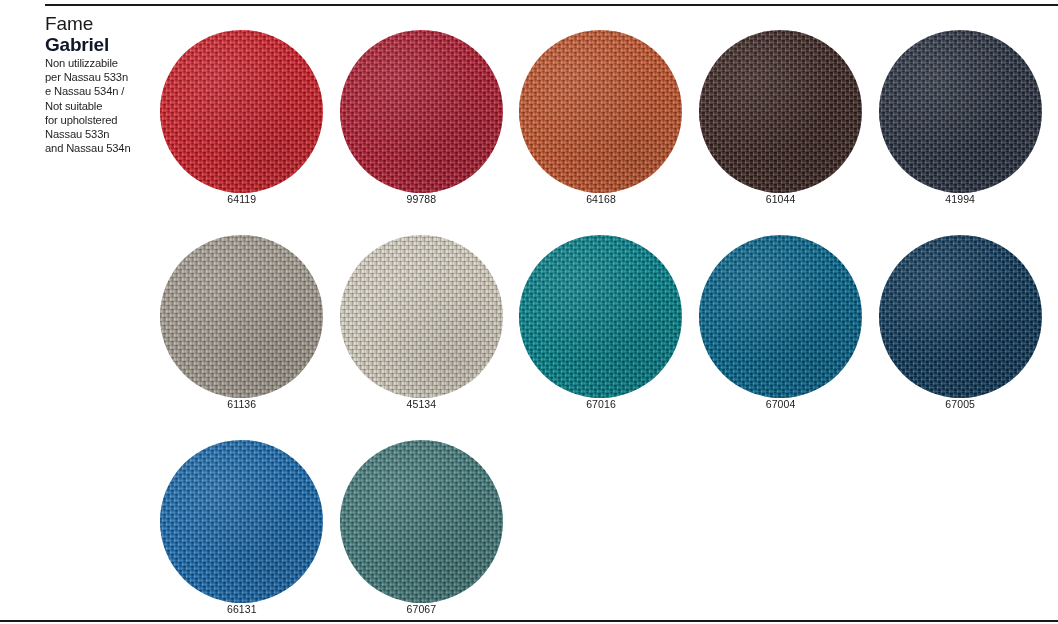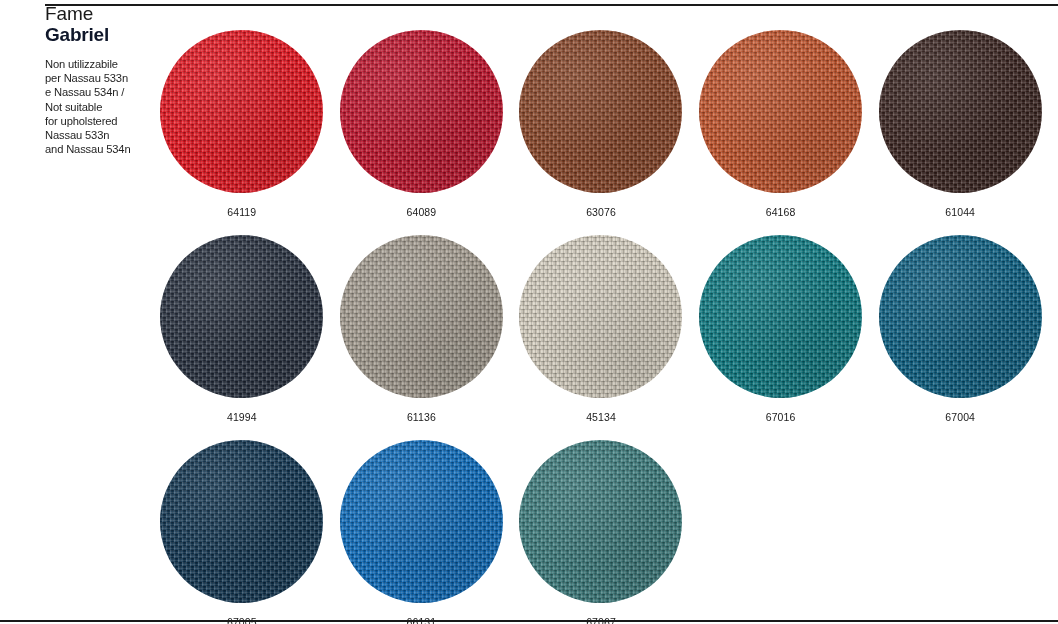--- a/index.html
+++ b/index.html
@@ -36,39 +36,38 @@
     top: 620px;
     width: 1058px;
     height: 2px;
     background: #1a1a1a;
   }
 
   
   .left-col {
     position: absolute;
     left: 45px;
-    top: 3px;
+    top: 13px;
     width: 120px;
   }
   .brand-line1 {
     font-size: 19px;
     line-height: 21px;
     font-weight: 400;
     letter-spacing: -0.1px;
     color: #1a1a1a;
   }
   .brand-line2 {
     font-size: 19px;
     line-height: 22px;
     font-weight: 700;
     letter-spacing: -0.2px;
     color: #0f172a;
   }
   .note {
-    margin-top: 11px;
     font-size: 11.2px;
     line-height: 14.2px;
     letter-spacing: -0.15px;
     color: #1f1f1f;
     white-space: pre-line;
     width: 115px;
   }
 
   
   .grid {
@@ -146,21 +145,20 @@
     background:
       radial-gradient(circle at 34% 28%,
         rgba(255,255,255,0.085) 0%,
         rgba(255,255,255,0.00) 52%),
       radial-gradient(circle at 72% 80%,
         rgba(0,0,0,0.10) 0%,
         rgba(0,0,0,0.00) 60%);
     pointer-events: none;
   }
   .code {
-    margin-top: 13px;
     font-size: 10.5px;
     line-height: 12px;
     letter-spacing: 0.1px;
     color: #1a1a1a;
     text-align: center;
   }
 </style>
 </head>
 <body>
 
@@ -188,29 +186,21 @@
           </div>
         </div>
         <div class="code">64119</div>
       </div>
       <div class="cell">
         <div class="swatch-wrap">
           <div class="swatch" style="background-color: rgb(195, 17, 43);">
             <div class="swatch-shade"></div>
           </div>
         </div>
-        <div class="code">64089</div>
-      </div>
-      <div class="cell">
-        <div class="swatch-wrap">
-          <div class="swatch" style="background-color: rgb(138, 69, 39);">
-            <div class="swatch-shade"></div>
-          </div>
-        </div>
-        <div class="code">63076</div>
+        <div class="code">99788</div>
       </div>
       <div class="cell">
         <div class="swatch-wrap">
           <div class="swatch" style="background-color: rgb(196, 83, 42);">
             <div class="swatch-shade"></div>
           </div>
         </div>
         <div class="code">64168</div>
       </div>
       <div class="cell">

